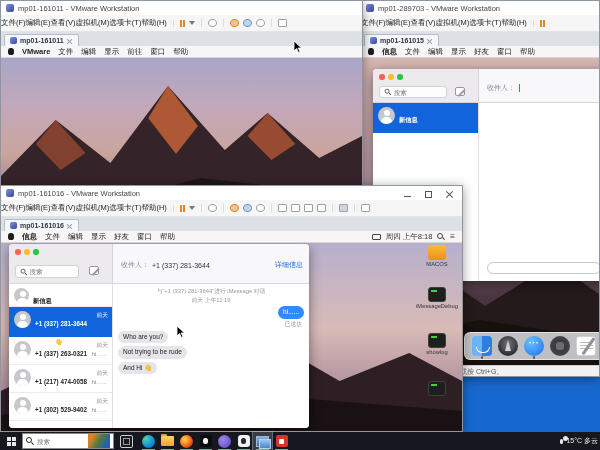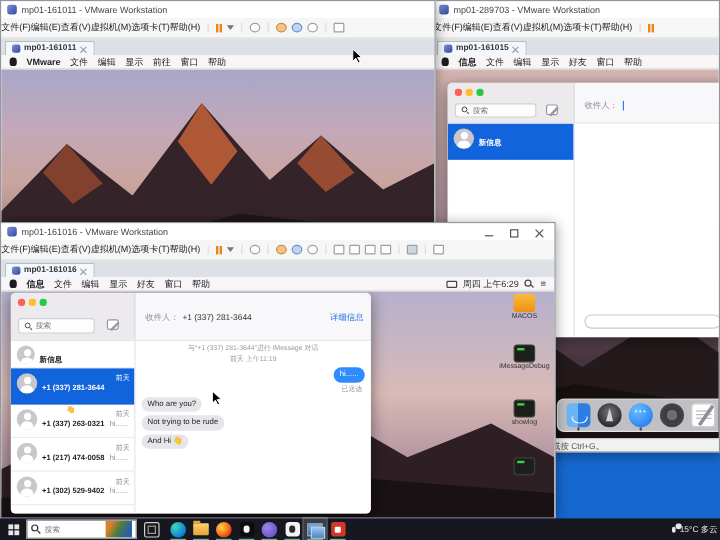--- a/index.html
+++ b/index.html
@@ -363,21 +363,21 @@
     <span class="apple-ic"></span>
     <span style="font-weight:bold">信息</span>
     <span>文件</span>
     <span>编辑</span>
     <span>显示</span>
     <span>好友</span>
     <span>窗口</span>
     <span>帮助</span>
     <span class="mac-right">
       <span class="scr-ic"></span>
-      <span>周四 上午6:29</span>
+      <span>周四 上午8:18</span>
       <span class="mag"></span>
       <span class="list-ic">≡</span>
     </span>
   </div>
   <div class="vmdisplay" style="height:190px;">
     <div class="wall sky-c">
       <svg viewBox="0 0 463 190" preserveAspectRatio="none">
         <polygon points="0,190 0,148 80,108 170,150 260,92 340,138 410,110 463,138 463,190" fill="#2e1f25"></polygon>
         <polygon points="260,92 285,125 262,140 240,118" fill="#b05733" opacity="0.8"></polygon>
         <polygon points="0,190 463,190 463,168 230,150 0,172" fill="#191114"></polygon>

